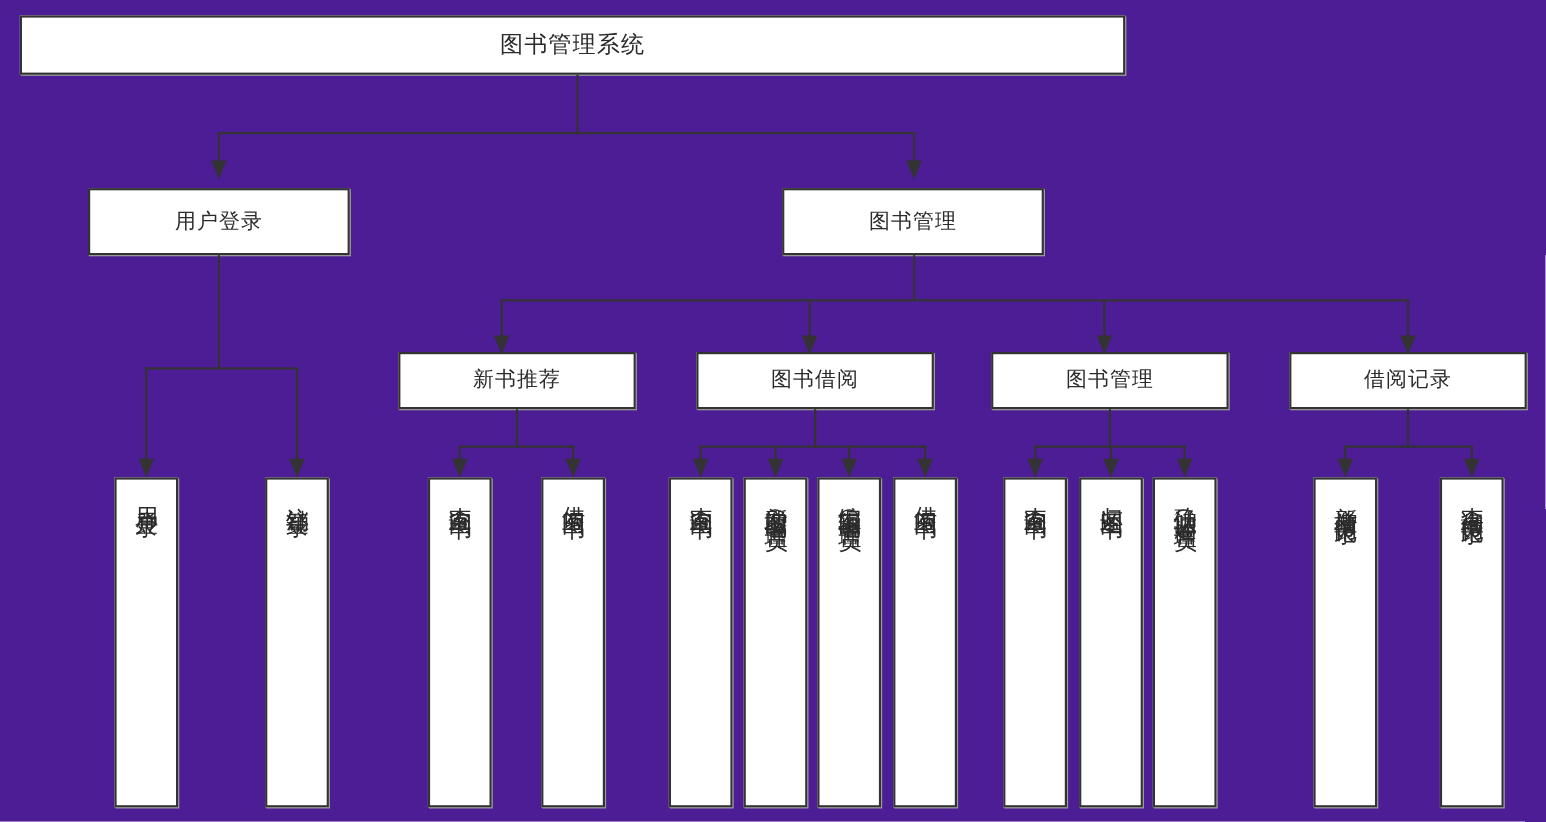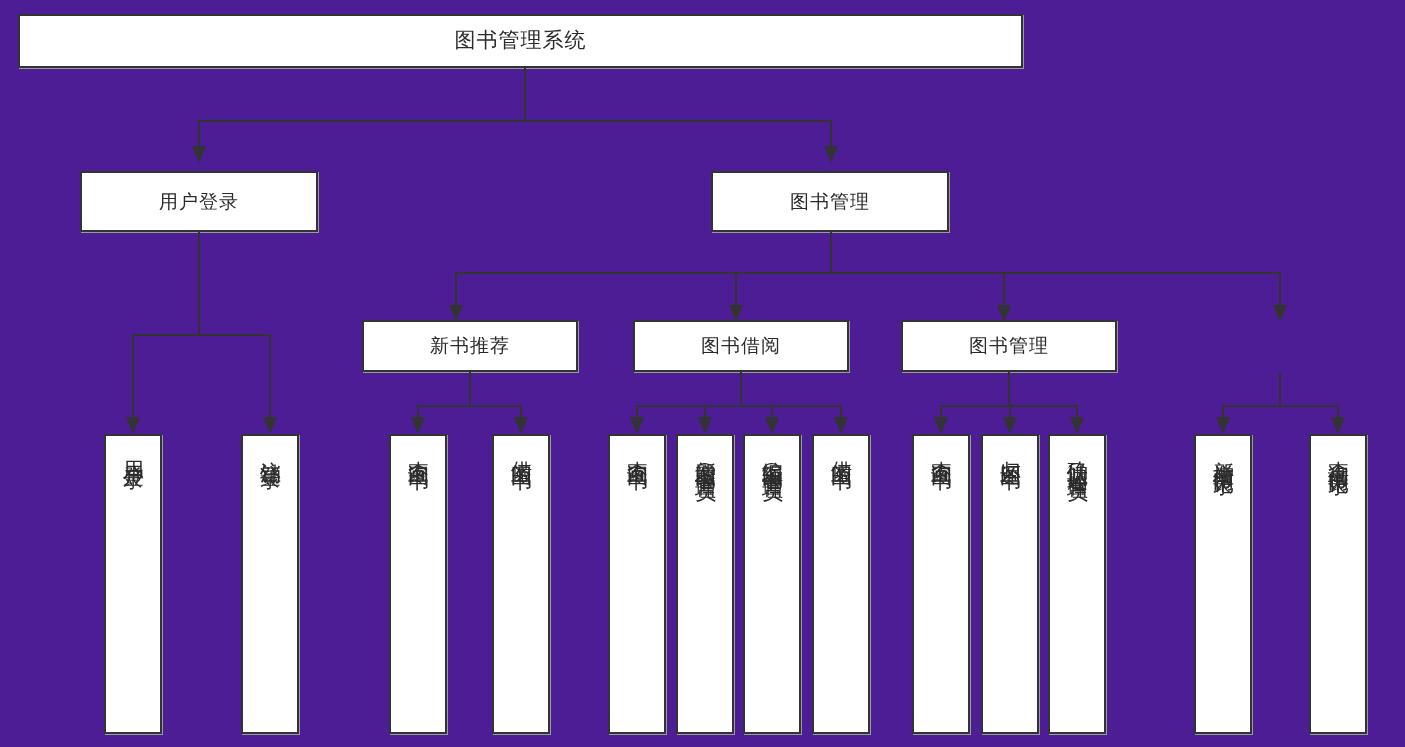--- a/index.html
+++ b/index.html
@@ -126,20 +126,23 @@
 
   <div class="node lvl3" style="left:633px;top:320px;width:216px;height:52px;">
     <span class="label">图书借阅</span>
   </div>
   <div class="node lvl3" style="left:362px;top:320px;width:216px;height:52px;">
     <span class="label">新书推荐</span>
   </div>
   <div class="node lvl3" style="left:901px;top:320px;width:216px;height:52px;">
     <span class="label">图书管理</span>
   </div>
+  <div class="node lvl3" style="left:1172px;top:320px;width:216px;height:52px;">
+    <span class="label">借阅记录</span>
+  </div>
 
   <div class="vline" style="left:469px;top:372px;height:34px;"></div>
   <div class="hline" style="left:417px;top:405px;width:105px;"></div>
   <div class="vline" style="left:417px;top:405px;height:13px;"></div>
   <div class="vline" style="left:520px;top:405px;height:13px;"></div>
   <div class="arrow" style="left:411px;top:417px;"></div>
   <div class="arrow" style="left:514px;top:417px;"></div>
 
   <div class="vline" style="left:740px;top:372px;height:34px;"></div>
   <div class="hline" style="left:636px;top:405px;width:206px;"></div>

